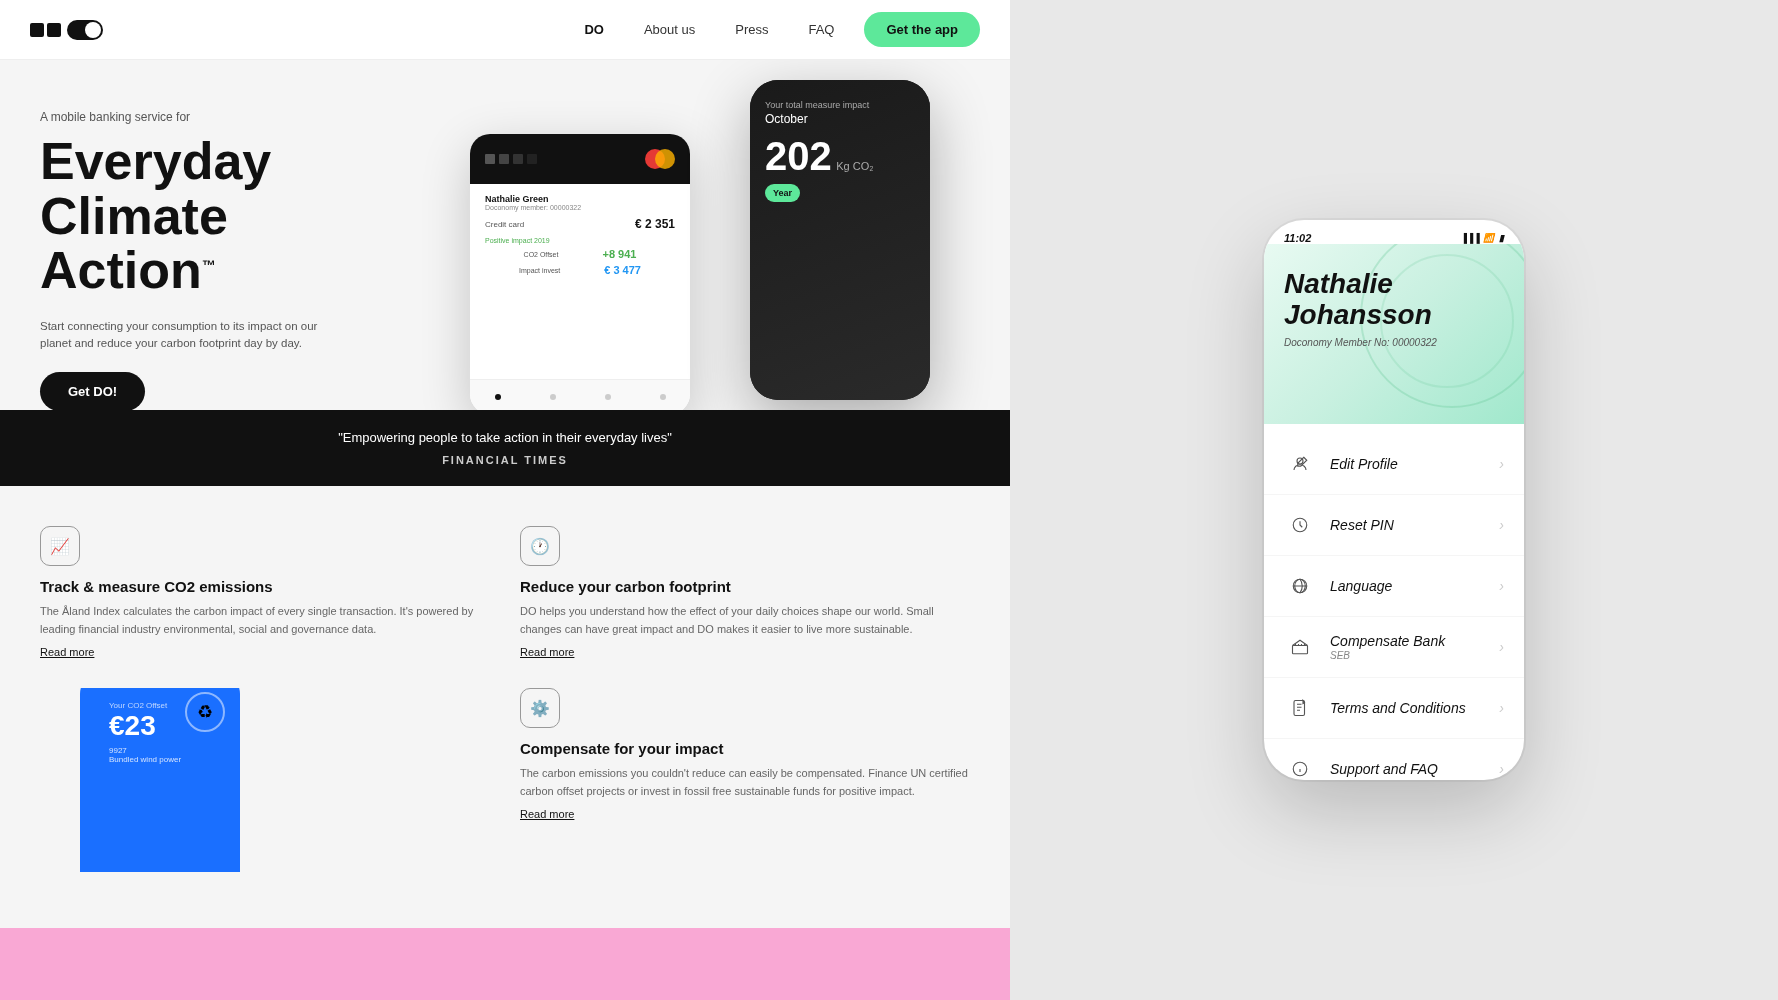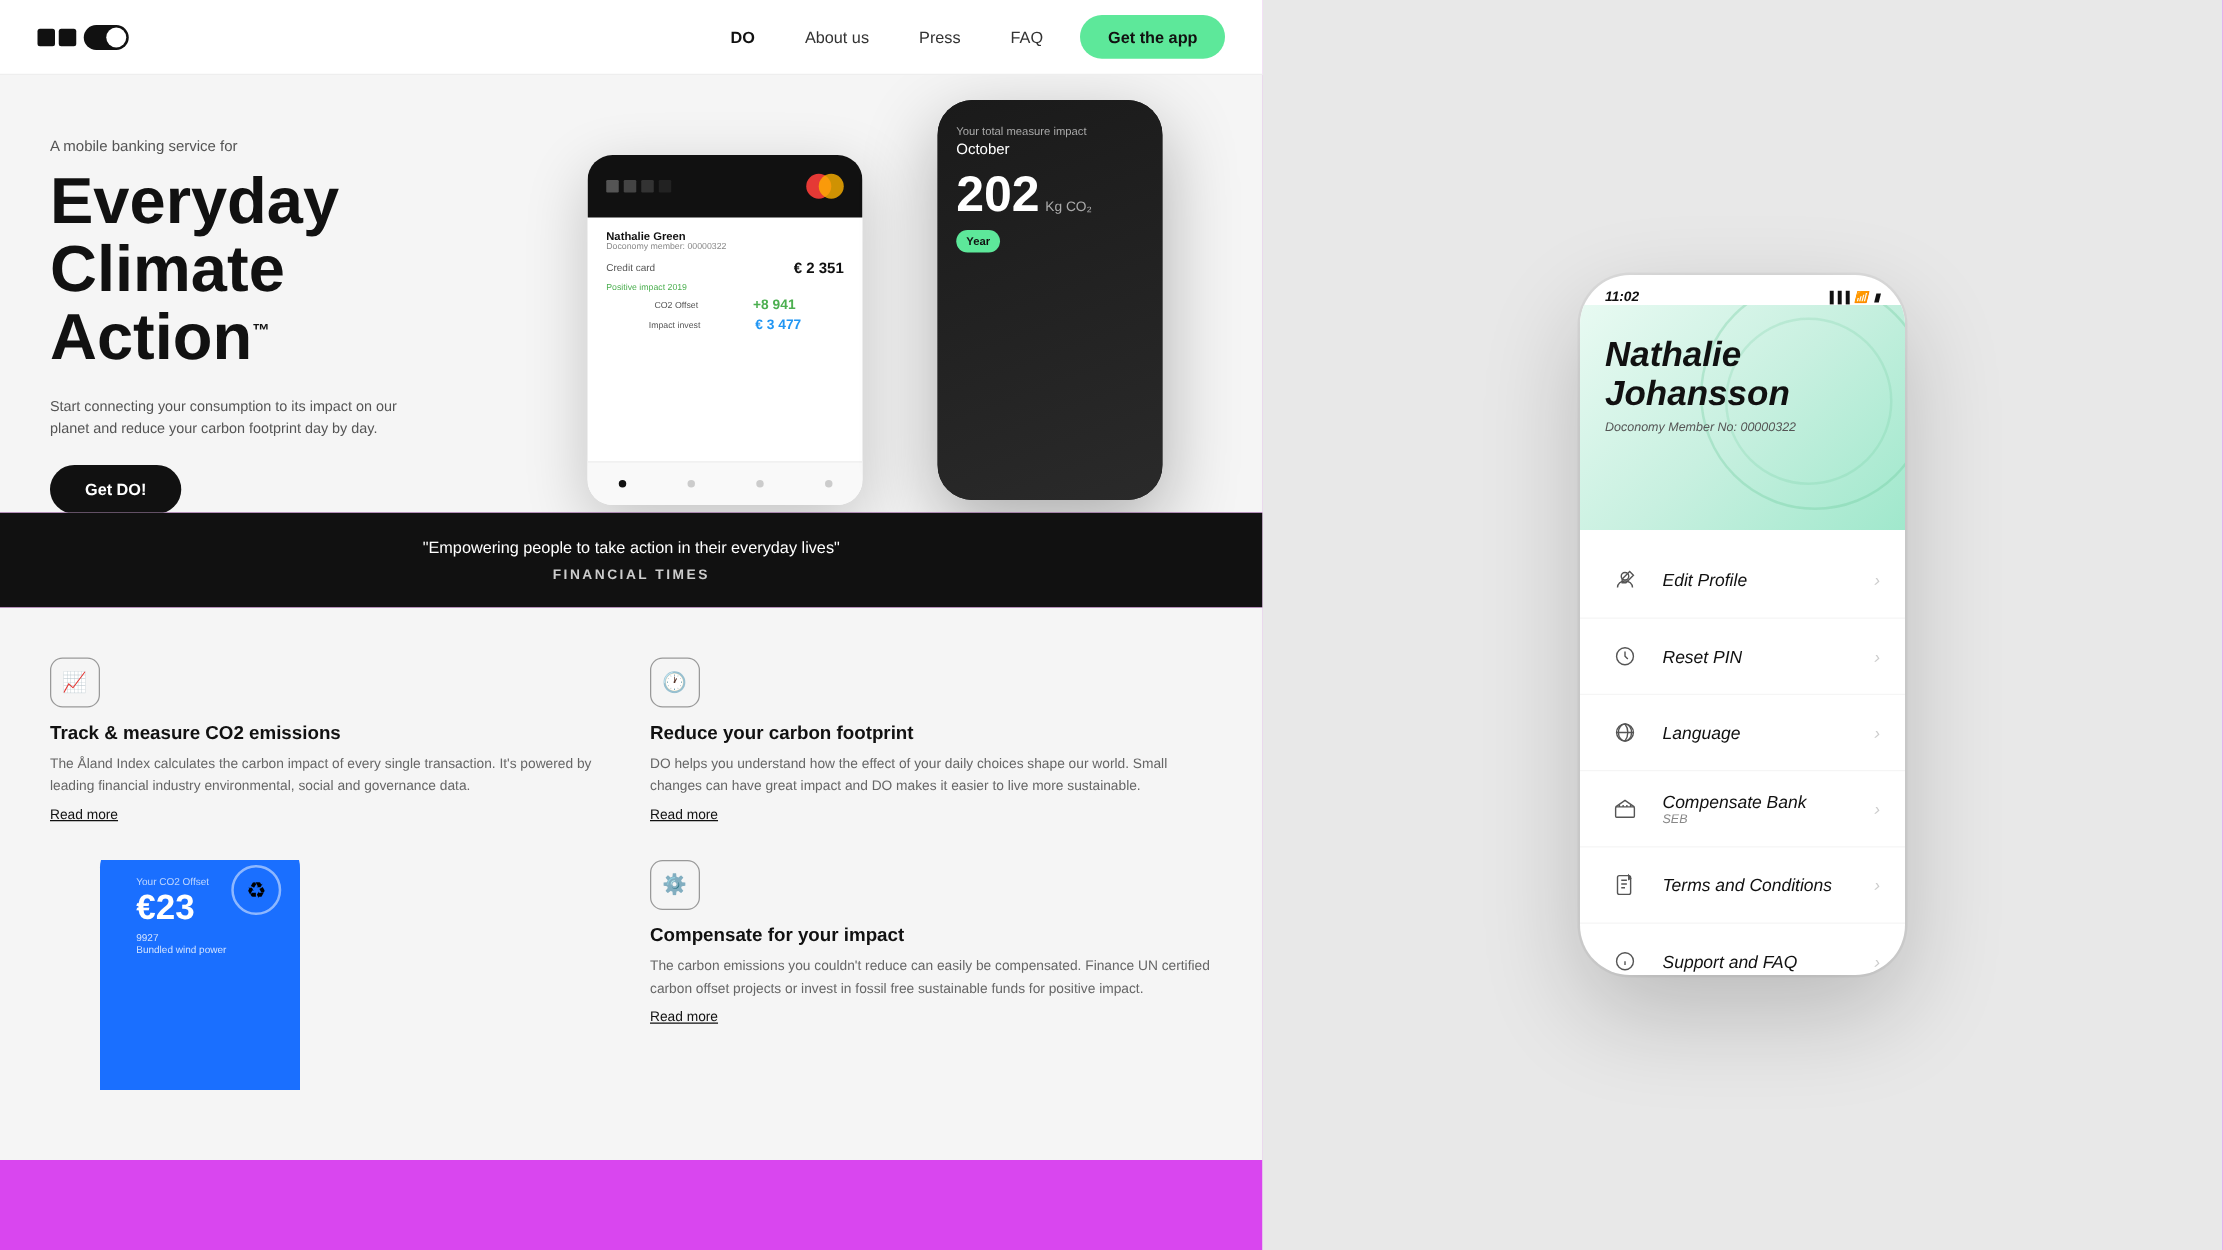--- a/index.html
+++ b/index.html
@@ -10,21 +10,21 @@
       font-family: -apple-system, BlinkMacSystemFont, 'Helvetica Neue', Arial, sans-serif;
       overflow: hidden;
       display: flex;
       position: relative;
     }
 
     
     .website-container {
       width: 1010px;
       height: 1000px;
-      background: #d946ef;
+      background: #f9a8d4;
       position: relative;
       flex-shrink: 0;
     }
 
     
     .nav {
       height: 60px;
       background: #fff;
       display: flex;
       align-items: center;
@@ -175,21 +175,21 @@
       font-weight: 700;
       padding: 4px 8px;
       border-radius: 10px;
       display: inline-block;
       margin-top: 8px;
     }
 
     .phone-overlay {
       position: absolute;
       left: 0;
-      top: 44px;
+      top: 54px;
       width: 220px;
       height: 280px;
       background: #fff;
       border-radius: 20px;
       box-shadow: 0 15px 50px rgba(0,0,0,0.2);
       overflow: hidden;
     }
     .phone-overlay-header {
       background: #111;
       height: 50px;

